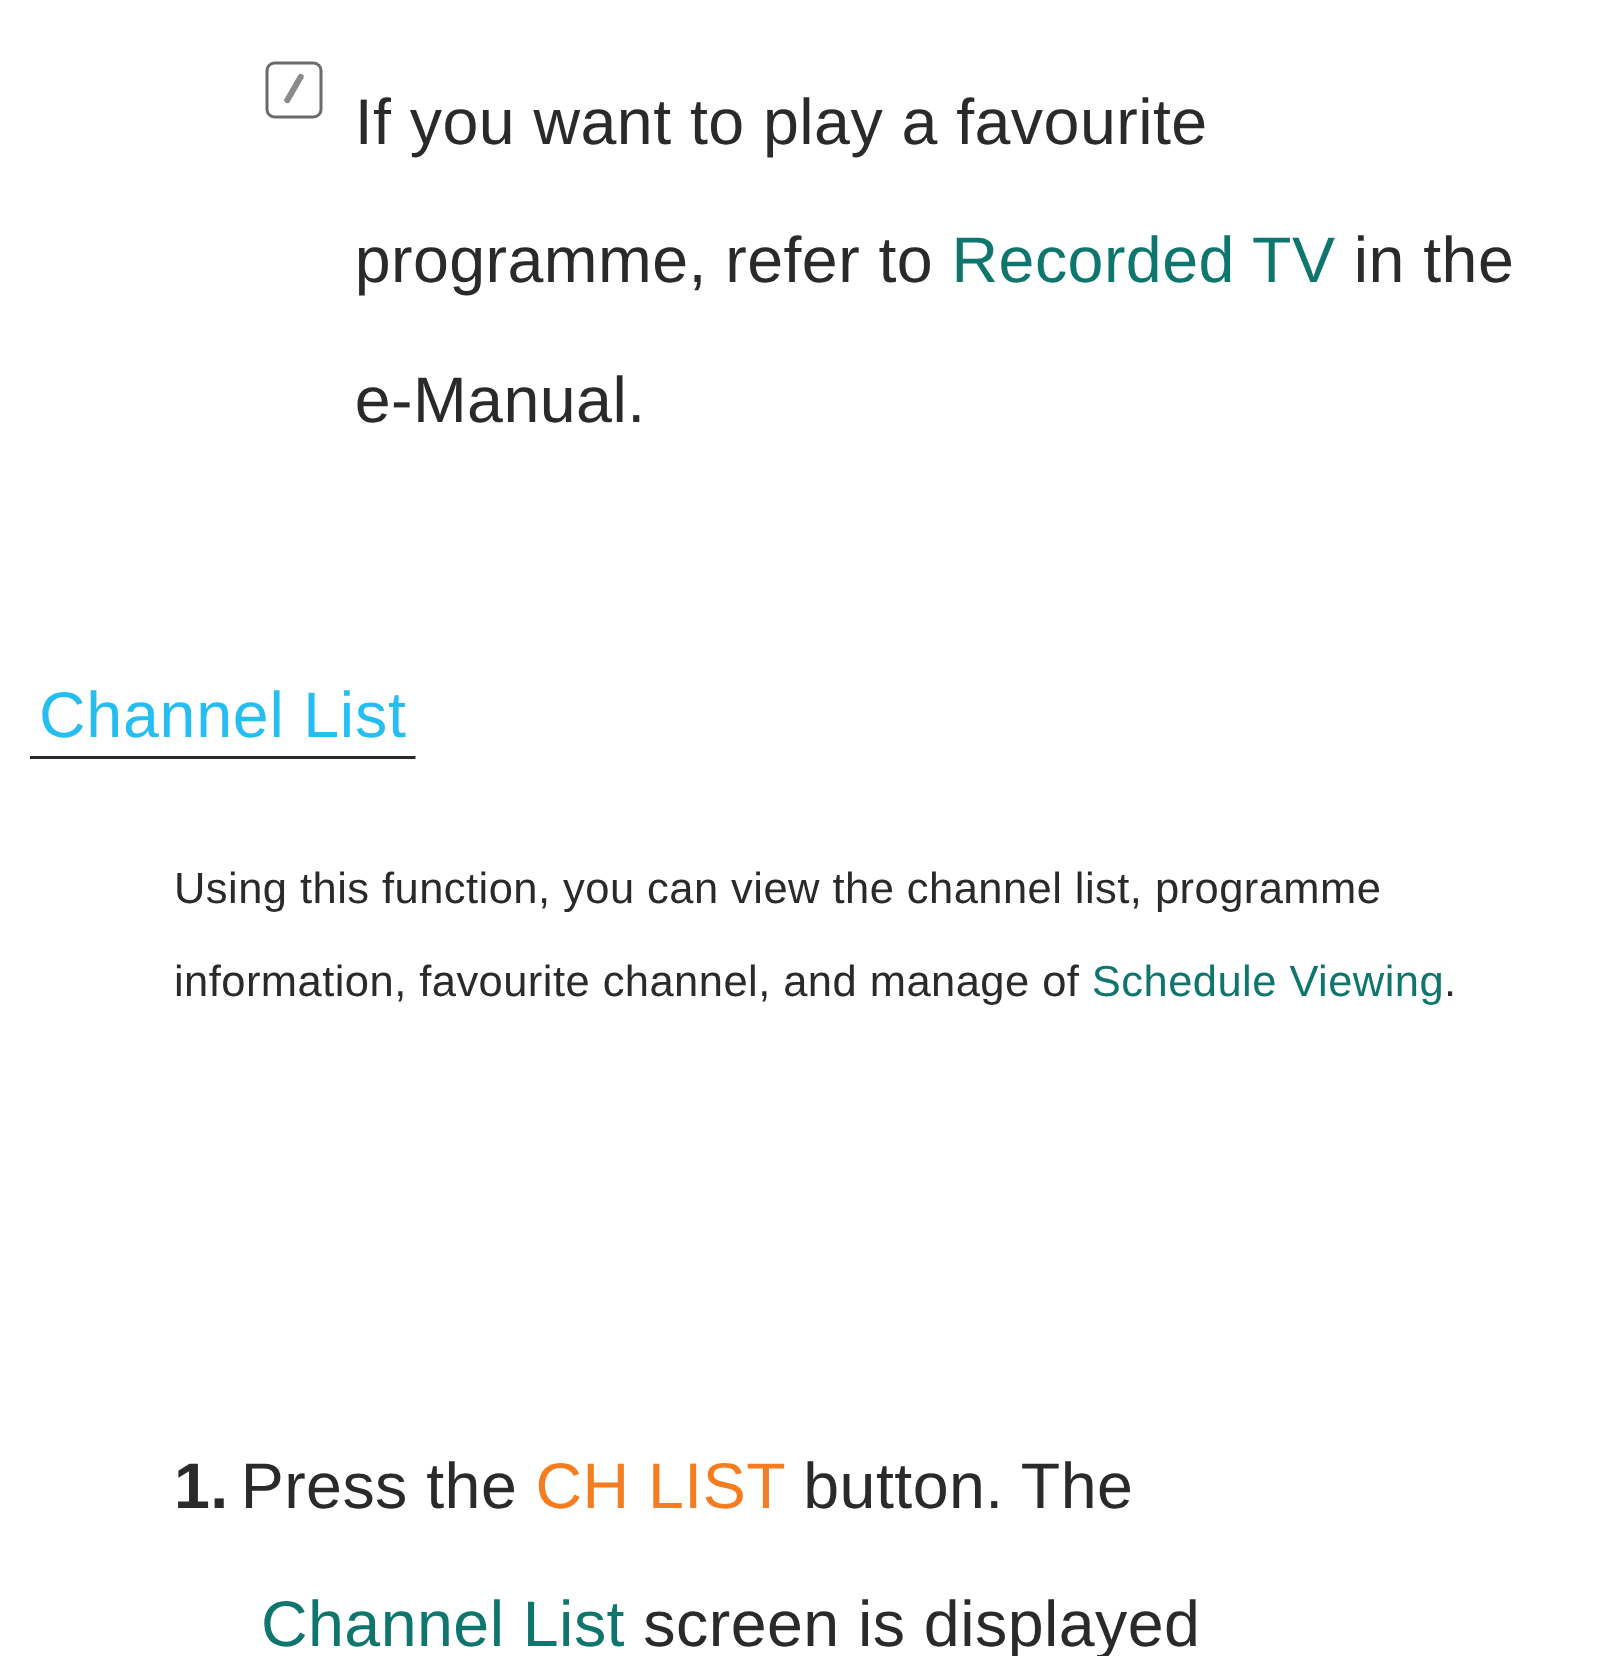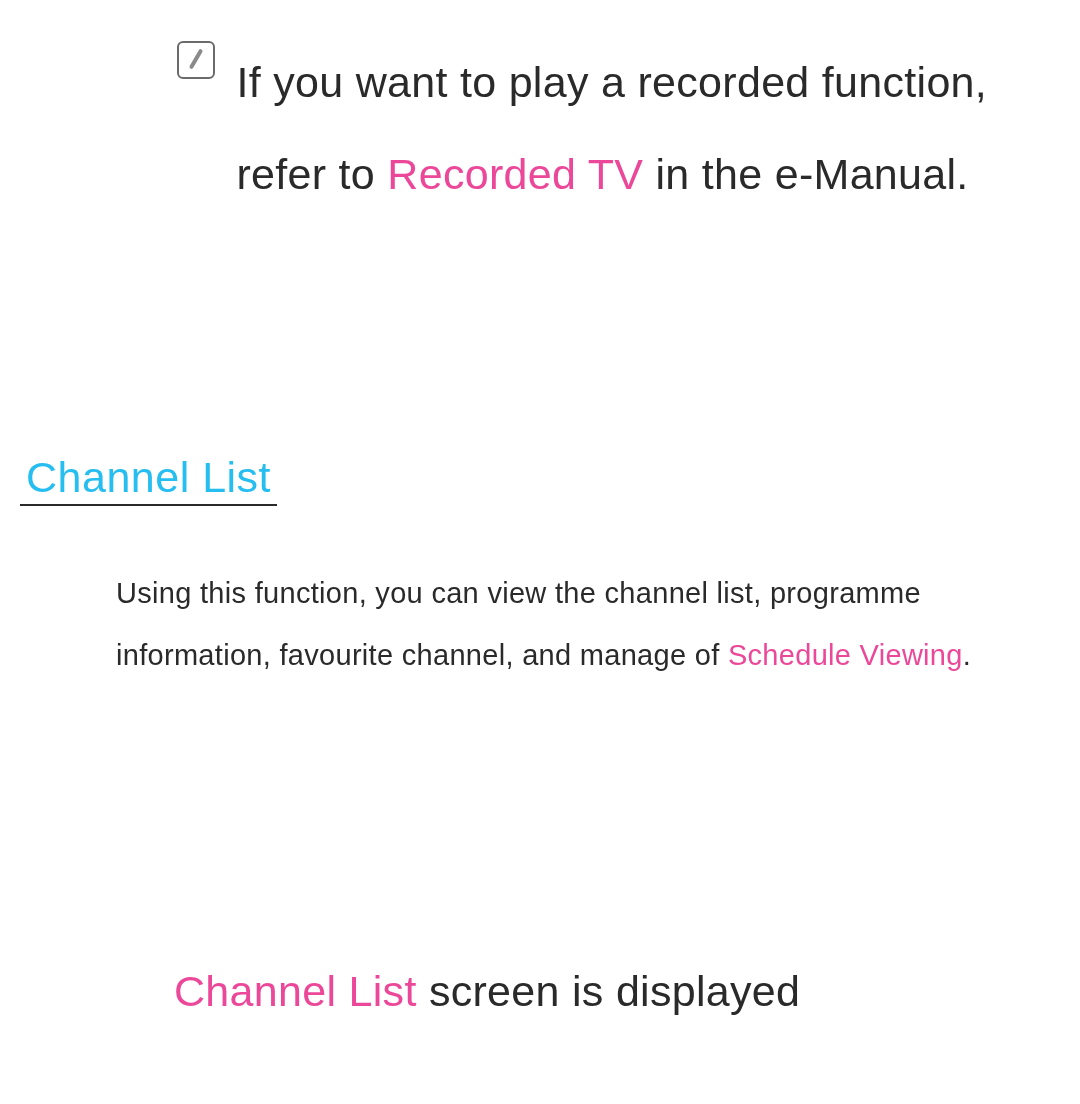--- a/index.html
+++ b/index.html
@@ -47,21 +47,21 @@
       display: inline-block;
       vertical-align: top;
       margin-left: 17px;
       font-size: 43px;
       line-height: 2.15;
       letter-spacing: 0.3px;
       width: 790px;
       color: #2a2a2a;
     }
     .link-text {
-      color: #ec4899;
+      color: #0f766e;
     }
     .section-heading {
       position: absolute;
       top: 453px;
       left: 20px;
       font-size: 43px;
       color: #26bdf0;
       border-bottom: 2px solid #2a2a2a;
       padding-bottom: 2px;
       padding-left: 6px;
@@ -102,27 +102,30 @@
     .button-label {
       color: #f57c1f;
     }
   </style>
 </head>
 <body>
 
 <div class="note-block">
   <span class="note-icon"></span>
   <span class="note-text">
-    <span>If you want to play a recorded function, refer to </span><span class="link-text">Recorded TV</span><span> in the e-Manual.</span>
+    <span>If you want to play a favourite programme, refer to </span><span class="link-text">Recorded TV</span><span> in the e-Manual.</span>
   </span>
 </div>
 
 <div class="section-heading">Channel List</div>
 
 <div class="section-intro">
   <span>Using this function, you can view the channel list, programme information, favourite channel, and manage of </span><span class="link-text">Schedule Viewing</span><span>.</span>
 </div>
 
 <div class="step-block">
+  <div>
+    <span class="step-number">1.</span><span class="step-content"><span>Press the </span><span class="button-label">CH LIST</span><span> button. The </span></span>
+  </div>
   <div class="step-line2">
     <span class="link-text">Channel List</span><span> screen is displayed</span>
   </div>
 </div>
 
 </body></html>

